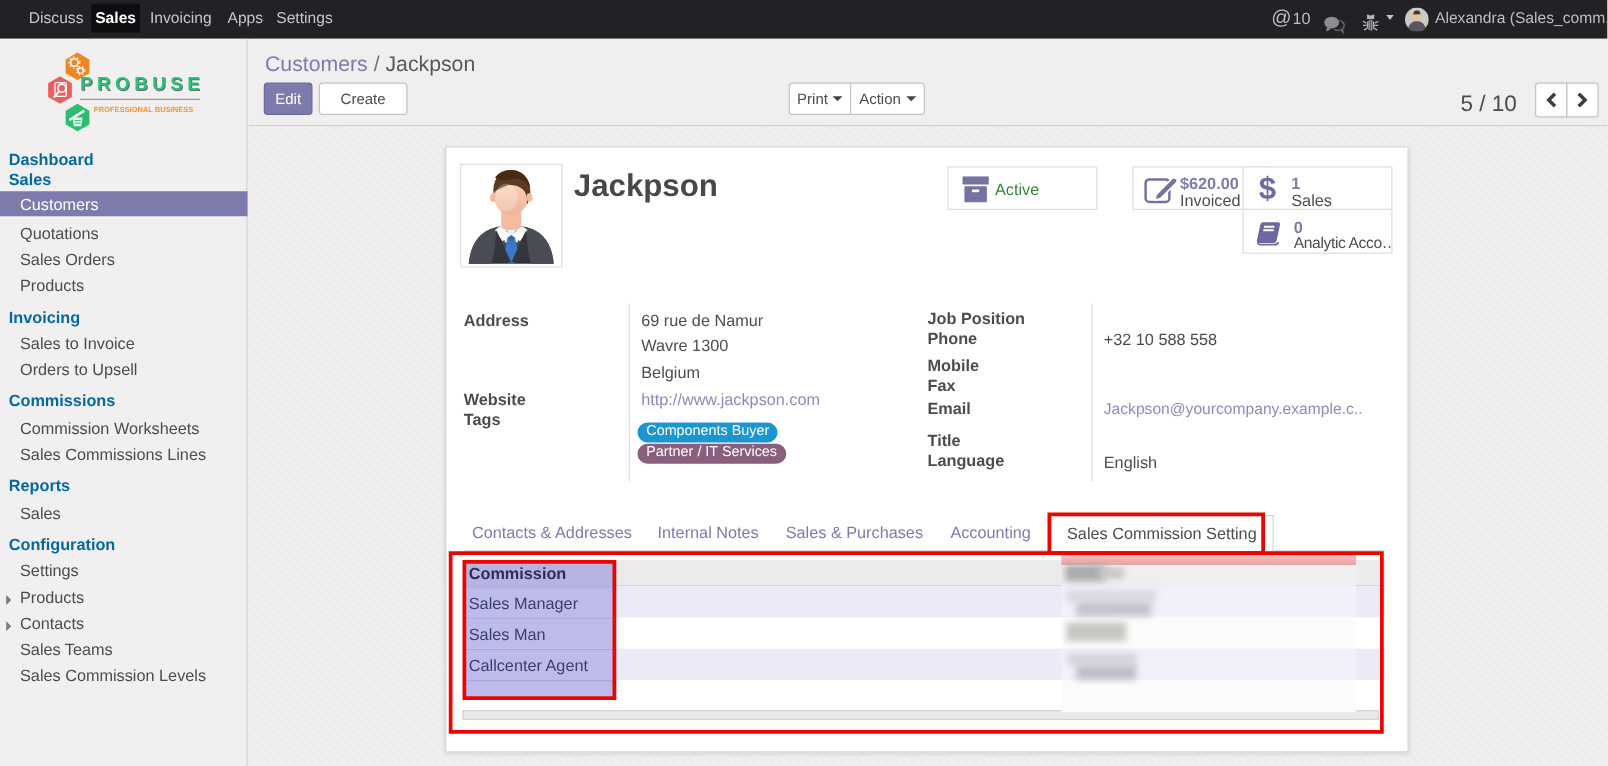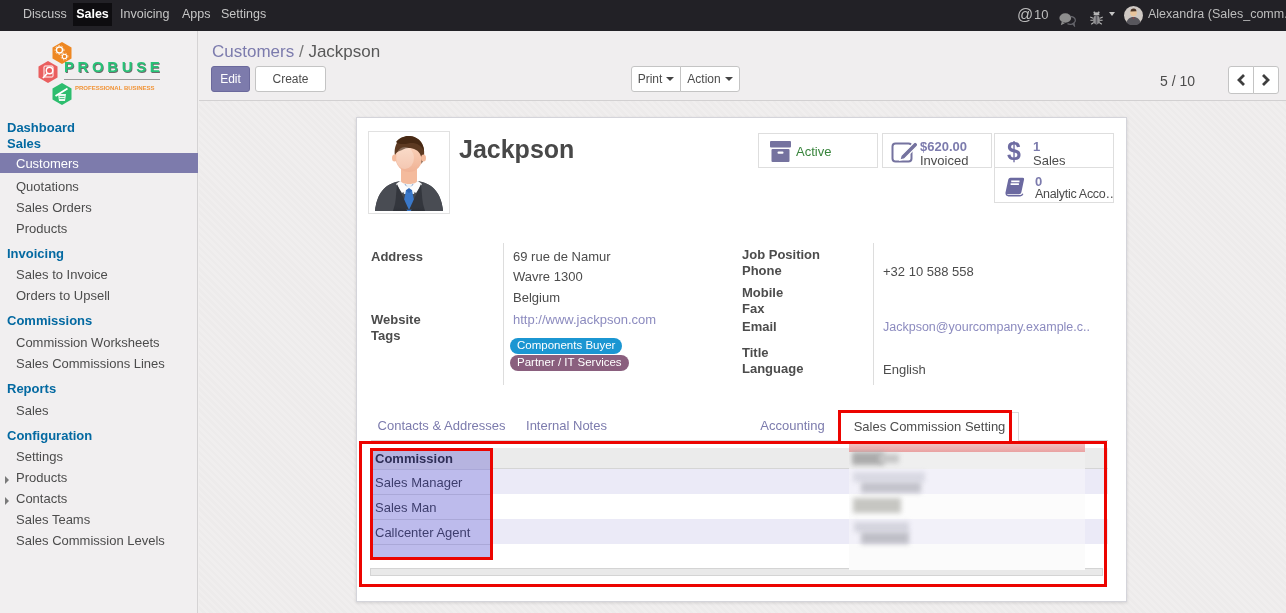--- a/index.html
+++ b/index.html
@@ -136,21 +136,21 @@
 <div class="ms" style="top:512px">Sales Teams</div>
 <div class="ms" style="top:533px">Sales Commission Levels</div>
 
 <div id="cpanel"></div>
 <div id="hatch"></div>
 <div id="crumb">Customers <span class="sep">/</span> <span class="cur">Jackpson</span></div>
 <div class="btn" style="left:211px;top:66px;width:39px;background:#7d7bac;border-color:#6b699c;color:#fff">Edit</div>
 <div class="btn" style="left:255px;top:66px;width:71px">Create</div>
 <div class="btn" style="left:631px;top:66px;width:50px;border-radius:3px 0 0 3px">Print<span class="caret-d" style="margin-left:4px"></span></div>
 <div class="btn" style="left:680px;top:66px;width:60px;border-radius:0 3px 3px 0">Action<span class="caret-d" style="margin-left:4px"></span></div>
-<div class="abs" style="left:1160px;top:73px;width:62px;text-align:left;font-size:14px;color:#4c4c4c">5 / 10</div>
+<div class="abs" style="left:1160px;top:73px;width:62px;text-align:center;font-size:18px;color:#4c4c4c">5 / 10</div>
 <div class="btn" style="left:1228px;top:66px;width:26px;height:28px;border-radius:3px 0 0 3px"><svg width="10" height="12" viewBox="0 0 10 12" style="margin-top:7px">
         <path d="M8 1L3 6l5 5" stroke="#3e3e3e" stroke-width="2.8" fill="none"></path>
       </svg></div>
 <div class="btn" style="left:1253px;top:66px;width:26px;height:28px;border-radius:0 3px 3px 0"><svg width="10" height="12" viewBox="0 0 10 12" style="margin-top:7px">
         <path d="M2 1l5 5-5 5" stroke="#3e3e3e" stroke-width="2.8" fill="none"></path>
       </svg></div>
 
 <div id="sheet"></div>
 <div id="avatar">
 <svg width="80" height="81" viewBox="0 0 80 81">
@@ -186,21 +186,21 @@
 <div id="title">Jackpson</div>
 
 <div class="sb" style="left:758px;top:133px;width:120px;height:35px">
   <svg style="position:absolute;left:10px;top:7px" width="23" height="21" viewBox="0 0 23 21">
         <rect x="1" y="0" width="21" height="6.5" rx="1" fill="#75739f"></rect>
         <rect x="2.5" y="8" width="18" height="13" rx="1" fill="#75739f"></rect>
         <rect x="8.5" y="10.5" width="6" height="2.2" rx="1" fill="#fff"></rect>
       </svg>
   <div style="position:absolute;left:37px;top:10px;font-size:13px;color:#38843c">Active</div>
 </div>
-<div class="sb" style="left:882px;top:133px;width:110px;height:35px">
+<div class="sb" style="left:906px;top:133px;width:110px;height:35px">
   <svg style="position:absolute;left:8px;top:5px" width="26" height="25" viewBox="0 0 26 25">
         <rect x="1.5" y="4.5" width="19" height="18" rx="3" fill="none" stroke="#75739f" stroke-width="2"></rect>
         <path d="M10 16.5L22.5 4a2.4 2.4 0 0 1 3.4 3.4L13.4 19.9l-4.6 1.2z" fill="#75739f" stroke="#fff" stroke-width="1.3"></path>
       </svg>
   <div class="num" style="position:absolute;left:37px;top:5px">$620.00</div>
   <div class="lbl" style="position:absolute;left:37px;top:19px">Invoiced</div>
 </div>
 <div class="sb" style="left:994px;top:133px;width:120px;height:35px">
   <div style="position:absolute;left:12px;top:3px;font-size:25px;font-weight:bold;color:#6e6ca2">$</div>
   <div class="num" style="position:absolute;left:38px;top:5px">1</div>
@@ -235,20 +235,21 @@
 <div class="flabel" style="left:742px;top:301px">Fax</div>
 <div class="flabel" style="left:742px;top:319px">Email</div>
 <div class="flink" style="left:883px;top:320px;font-size:12.5px">Jackpson@yourcompany.example.c..</div>
 <div class="flabel" style="left:742px;top:345px">Title</div>
 <div class="flabel" style="left:742px;top:361px">Language</div>
 <div class="fval" style="left:883px;top:362px">English</div>
 
 <div id="tabbar"></div>
 <div class="tab" style="left:371px;width:141px">Contacts &amp; Addresses</div>
 <div class="tab" style="left:518px;width:97px">Internal Notes</div>
+<div class="tab" style="left:622px;width:123px">Sales &amp; Purchases</div>
 <div class="tab" style="left:751px;width:83px">Accounting</div>
 <div id="tabact">Sales Commission Setting</div>
 
 <div class="trow" style="top:448px;height:21px;background:#ebebeb;border-bottom:1px solid #d5d5d5"></div>
 <div class="trow" style="top:469px;height:25px;background:#ebeaf7"></div>
 <div class="trow" style="top:494px;height:25px;background:#ffffff"></div>
 <div class="trow" style="top:519px;height:25px;background:#ebeaf7"></div>
 <div class="trow" style="top:544px;height:16px;background:#ffffff"></div>
 <div class="tcell" style="top:448px;height:21px;line-height:21px;background:#b6b4e0;font-weight:bold;color:#2e2e57">Commission Upsell</div>
 <div class="tcell" style="top:469px;height:25px;line-height:25px;background:#bdbbec;border-top:1px solid #aaa8d8">Sales Manager</div>

